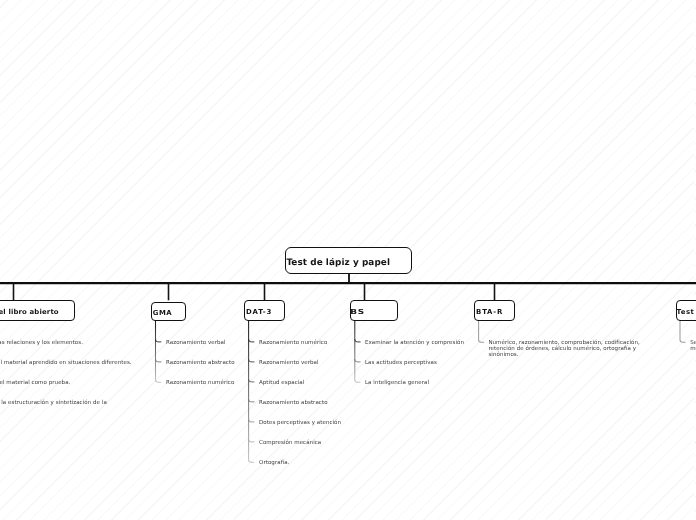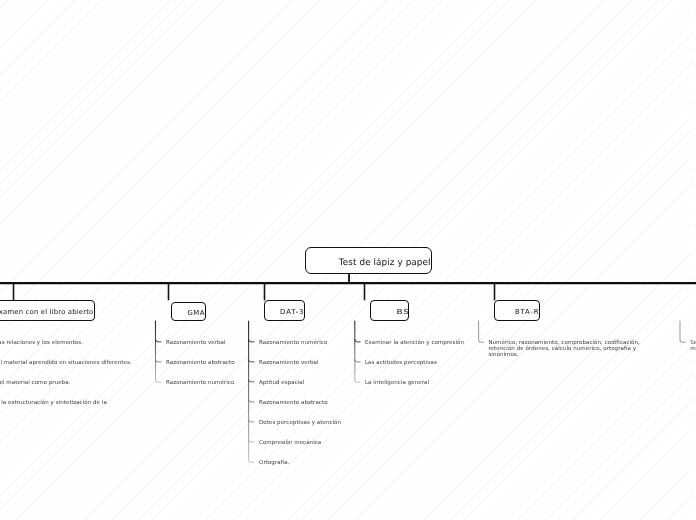--- a/index.html
+++ b/index.html
@@ -5,22 +5,22 @@
   html,body{margin:0;padding:0;}
   body{width:696px;height:520px;overflow:hidden;background:#fff;
        font-family:"DejaVu Sans",sans-serif;-webkit-font-smoothing:antialiased;text-rendering:geometricPrecision;}
   #stage{position:relative;width:696px;height:520px;overflow:hidden;
     background-color:#ffffff;
     background-image:repeating-linear-gradient(-45deg,#ffffff 0 8.64px,#f6f6f6 8.64px 9.59px);
     background-position:-2px 0;
   }
   svg.lines{position:absolute;left:0;top:0;width:696px;height:520px;overflow:visible;}
   .node{position:absolute;box-sizing:border-box;border:1.3px solid #111;border-radius:4px;
-    background:#fff;display:flex;align-items:center;justify-content:flex-end;
-    font-weight:normal;color:#141414;white-space:nowrap;margin-left:20px;}
+    background:#fff;display:flex;align-items:center;justify-content:flex-start;
+    font-weight:bold;color:#141414;white-space:nowrap;}
   .root{font-size:8.85px;letter-spacing:.08px;}
   .root span{position:relative;top:2.7px;}
   .child{font-size:6.9px;letter-spacing:.5px;}
   .child span{position:relative;top:1.5px;}
   .item{position:absolute;font-size:5.5px;color:#3c3c3c;line-height:1.72;
         letter-spacing:.06px;white-space:nowrap;}
   .item.wrap{white-space:normal;line-height:6.05px;}
   .node,.item,.node span{will-change:opacity;}
 </style>
 </head>
@@ -109,27 +109,27 @@
       <div class="node child" style="left: 244px; top: 300.3px; width: 41.4px; height: 20.6px;">
         <span style="letter-spacing: 0.9px; margin-left: 0.9px;">DAT-3</span>
       </div>
       <div class="item" style="left: 259px; top: 338.7px;">Razonamiento numérico</div>
       <div class="item" style="left: 259px; top: 358.7px;">Razonamiento verbal</div>
       <div class="item" style="left: 259px; top: 378.7px;">Aptitud espacial</div>
       <div class="item" style="left: 259px; top: 398.7px;">Razonamiento abstracto</div>
       <div class="item" style="left: 259px; top: 418.7px;">Dotes perceptivas y atención</div>
       <div class="item" style="left: 259px; top: 438.7px;">Compresión mecánica</div>
       <div class="item" style="left: 259px; top: 458.7px;">Ortografía.</div>
-      <div class="node child" style="left: 350.2px; top: 300.3px; width: 39px; height: 20.6px;">
+      <div class="node child" style="left: 350.2px; top: 300.3px; width: 48px; height: 20.6px;">
         <span style="letter-spacing: 0.5px; margin-left: 0.5px; display: inline-block; transform: scaleX(1.29);">BS</span>
       </div>
       <div class="item" style="left: 365px; top: 338.7px;">Examinar la atención y compresión</div>
       <div class="item" style="left: 365px; top: 358.7px;">Las actitudes perceptivas</div>
       <div class="item" style="left: 365px; top: 378.7px;">La inteligencia general</div>
-      <div class="node child" style="left: 474.3px; top: 300.3px; width: 41.1px; height: 20.6px; padding-left: 44px;">
+      <div class="node child" style="left: 474.3px; top: 300.3px; width: 41.1px; height: 20.6px;">
         <span style="letter-spacing: 0.8px; margin-left: 0.8px;">BTA-R</span>
       </div>
       <div class="item wrap" style="left: 488.4px; top: 340px; width: 153px;">Numérico, razonamiento, comprobación, codificación, retención de órdenes, cálculo numérico, ortografía y sinónimos.</div>
       <div class="node child" style="left: 675.5px; top: 300.3px; width: 91.1px; height: 20.6px;">
         <span>Test psicotécnico</span>
       </div>
       <div class="item wrap" style="left: 690.2px; top: 340px; width: 42px;">Seleccionar mejor</div>
     </div>
 </div>
 

